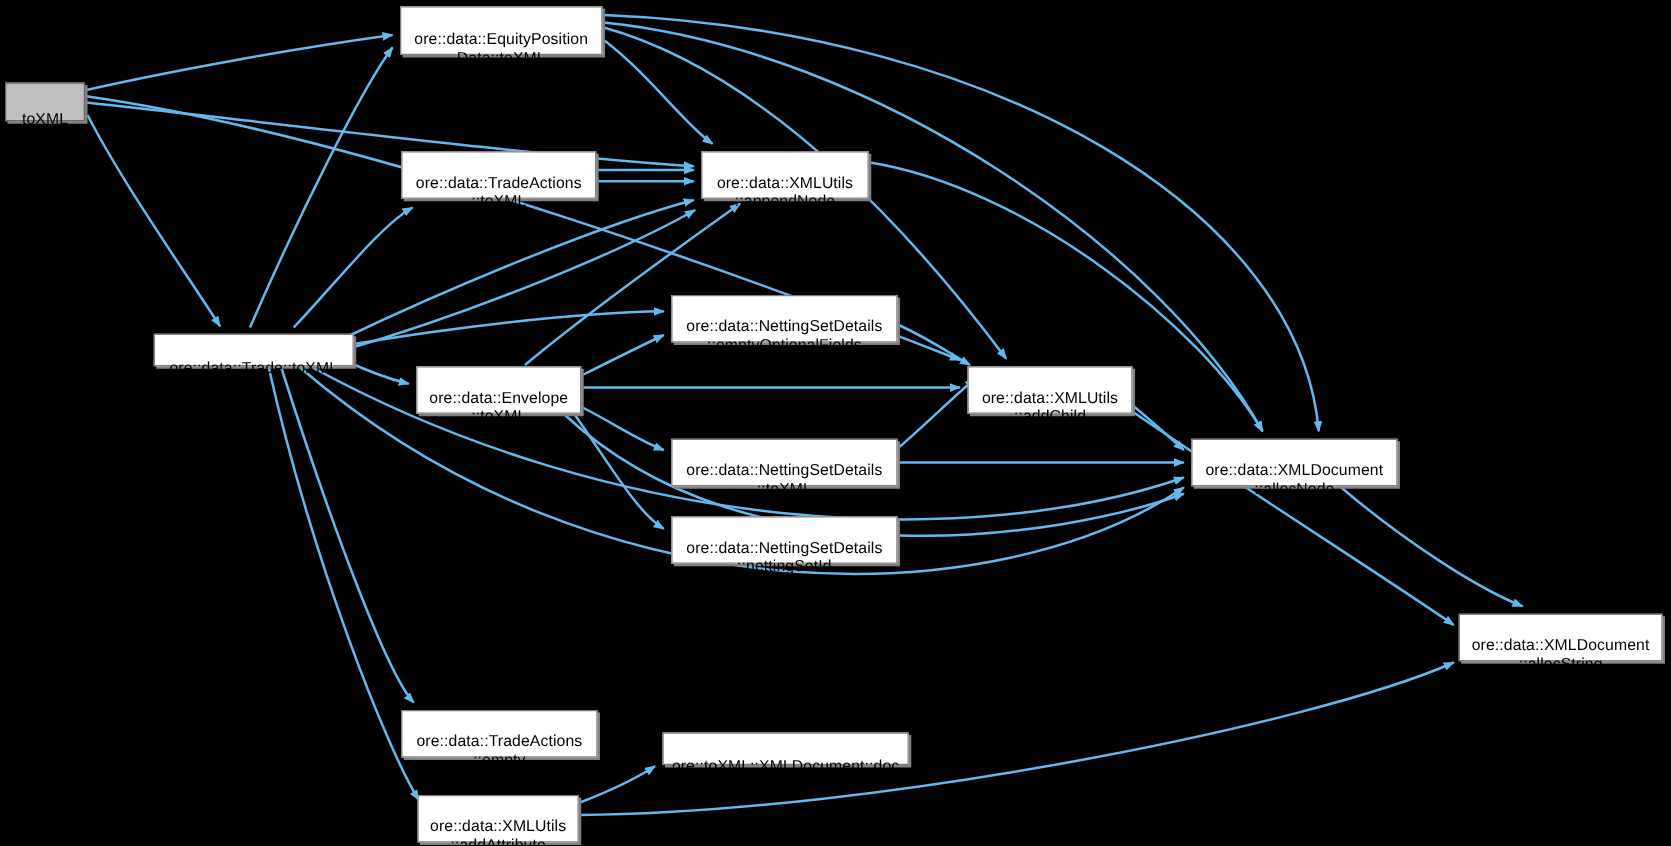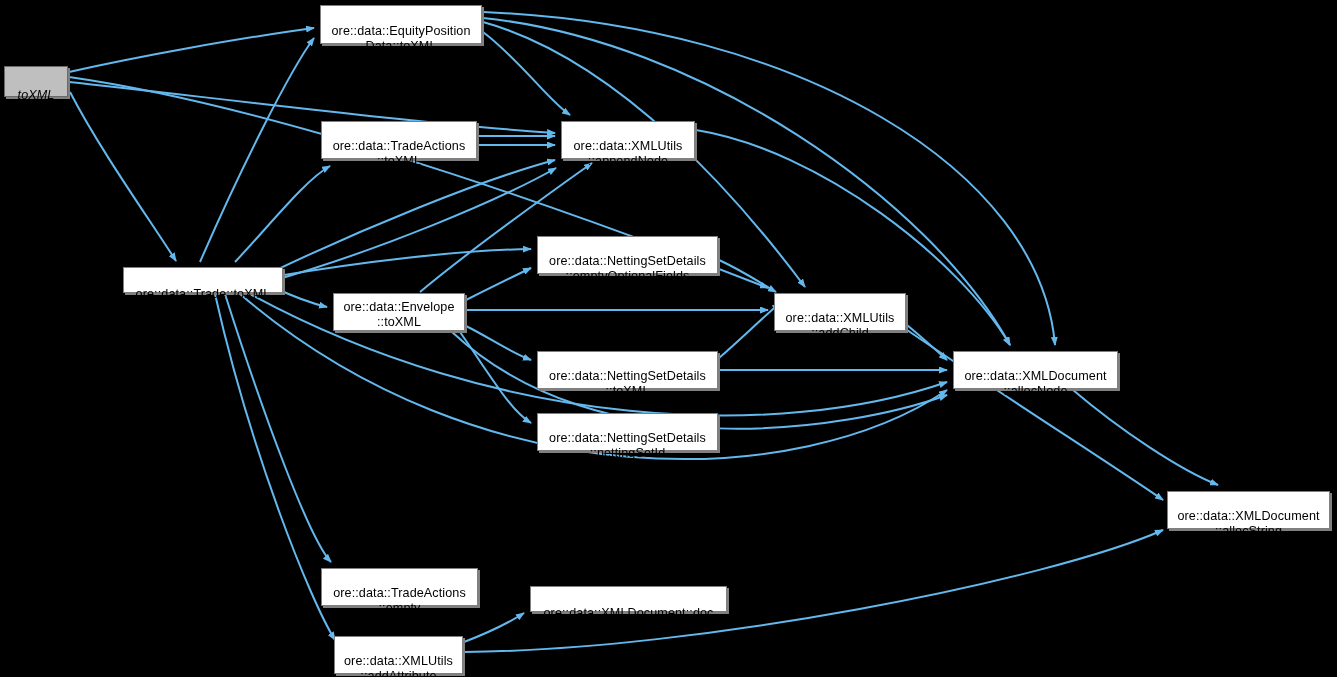--- a/index.html
+++ b/index.html
@@ -36,21 +36,20 @@
     color: #000000;
     font-size: 12.6px;
     line-height: 15px;
     letter-spacing: 0.1px;
     cursor: pointer;
     white-space: pre-line;
   }
   .node.root {
     background: #bfbfbf;
     border: 1px solid #6a6a6a;
-    font-style: italic;
   }
   .node .label {
     display: block;
     padding: 0 4px;
     white-space: pre-line;
     margin-top: 28px;
   }
 </style>
 </head>
 <body>
@@ -102,33 +101,33 @@
   </svg>
   <div id="node-layer">
       <div class="node root" style="left: 4px; top: 66px; width: 64px; height: 31px;"><span class="label">toXML</span></div>
       <div class="node" style="left: 320px; top: 5px; width: 162px; height: 39px;"><span class="label">ore::data::EquityPosition
 Data::toXML</span></div>
       <div class="node" style="left: 321px; top: 121px; width: 156px; height: 38px;"><span class="label">ore::data::TradeActions
 ::toXML</span></div>
       <div class="node" style="left: 561px; top: 121px; width: 134px; height: 38px;"><span class="label">ore::data::XMLUtils
 ::appendNode</span></div>
       <div class="node" style="left: 123px; top: 267px; width: 160px; height: 26px;"><span class="label">ore::data::Trade::toXML</span></div>
-      <div class="node" style="left: 333px; top: 293px; width: 132px; height: 38px; align-items: flex-end;"><span class="label">ore::data::Envelope
+      <div class="node" style="left: 333px; top: 293px; width: 132px; height: 38px;"><span class="label">ore::data::Envelope
 ::toXML</span></div>
       <div class="node" style="left: 537px; top: 236px; width: 181px; height: 38px;"><span class="label">ore::data::NettingSetDetails
 ::emptyOptionalFields</span></div>
       <div class="node" style="left: 774px; top: 293px; width: 132px; height: 38px;"><span class="label">ore::data::XMLUtils
 ::addChild</span></div>
       <div class="node" style="left: 537px; top: 351px; width: 181px; height: 38px;"><span class="label">ore::data::NettingSetDetails
 ::toXML</span></div>
       <div class="node" style="left: 537px; top: 413px; width: 181px; height: 38px;"><span class="label">ore::data::NettingSetDetails
 ::nettingSetId</span></div>
       <div class="node" style="left: 953px; top: 351px; width: 165px; height: 38px;"><span class="label">ore::data::XMLDocument
 ::allocNode</span></div>
       <div class="node" style="left: 1167px; top: 491px; width: 163px; height: 38px;"><span class="label">ore::data::XMLDocument
 ::allocString</span></div>
       <div class="node" style="left: 321px; top: 568px; width: 157px; height: 38px;"><span class="label">ore::data::TradeActions
 ::empty</span></div>
-      <div class="node" style="left: 530px; top: 586px; width: 197px; height: 26px;"><span class="label">ore::data::XMLDocument::doc</span></div>
+      <div class="node" style="left: 530px; top: 586px; width: 197px; height: 26px;"><span class="label">ore::toXML::XMLDocument::doc</span></div>
       <div class="node" style="left: 334px; top: 636px; width: 129px; height: 38px;"><span class="label">ore::data::XMLUtils
 ::addAttribute</span></div>
     </div>
 </div>
 
 </body></html>

